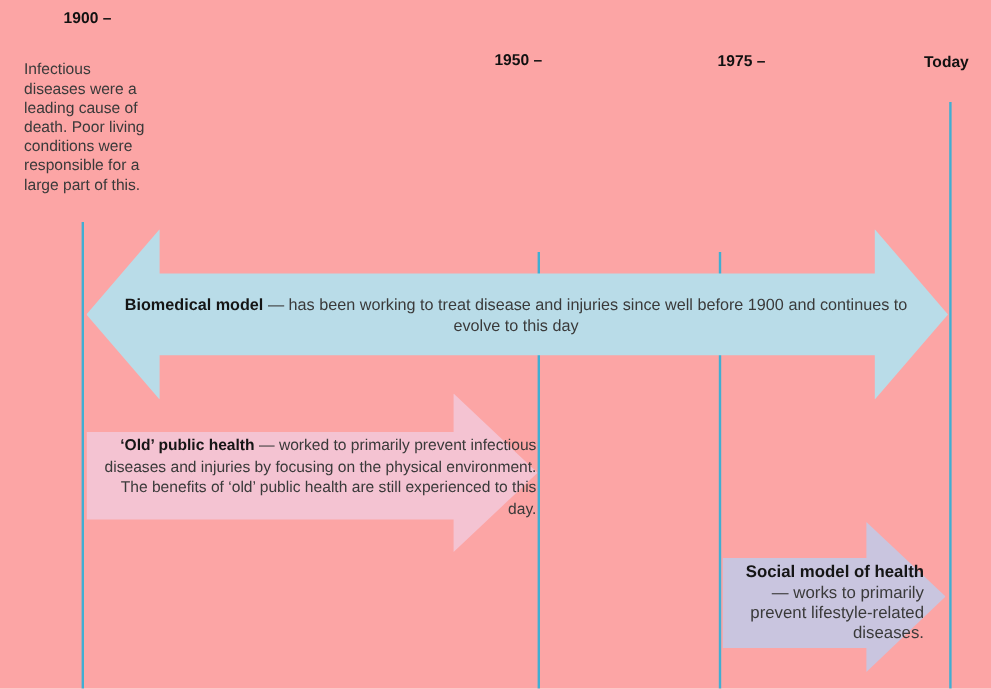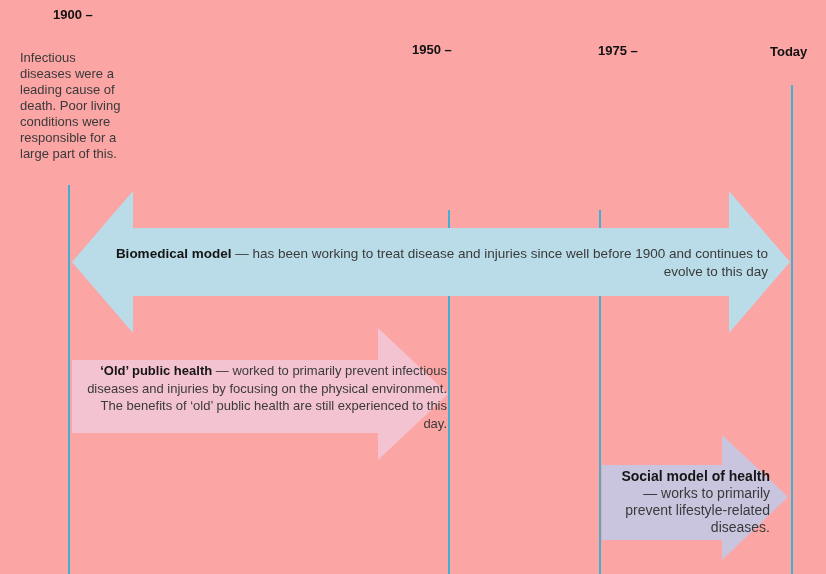--- a/index.html
+++ b/index.html
@@ -44,21 +44,21 @@
     clip-path:polygon(0px 32px,306px 32px,306px 0px,376px 66px,306px 132px,306px 105px,0px 105px);
   }
   #arrow-social{
     left:602px;top:435px;width:186px;height:125px;background:var(--social-fill);
     clip-path:polygon(0px 30px,120px 30px,120px 0px,186px 62px,120px 125px,120px 105px,0px 105px);
   }
 
   .arrow-text{position:absolute;z-index:4;color:#3a3a3a;text-align:right;}
   .arrow-text b{color:#151515;}
   #text-biomedical{
-    left:92px;top:245px;width:676px;text-align:right;
+    left:92px;top:245px;width:676px;text-align:center;
     font-size:13.5px;line-height:18px;
   }
   #text-old-ph{left:85px;top:362px;width:362px;font-size:13px;line-height:17.5px;}
   #text-social{left:610px;top:468px;width:160px;font-size:14px;line-height:17px;}
 </style>
 </head>
 <body>
 
 <div id="stage">
 

